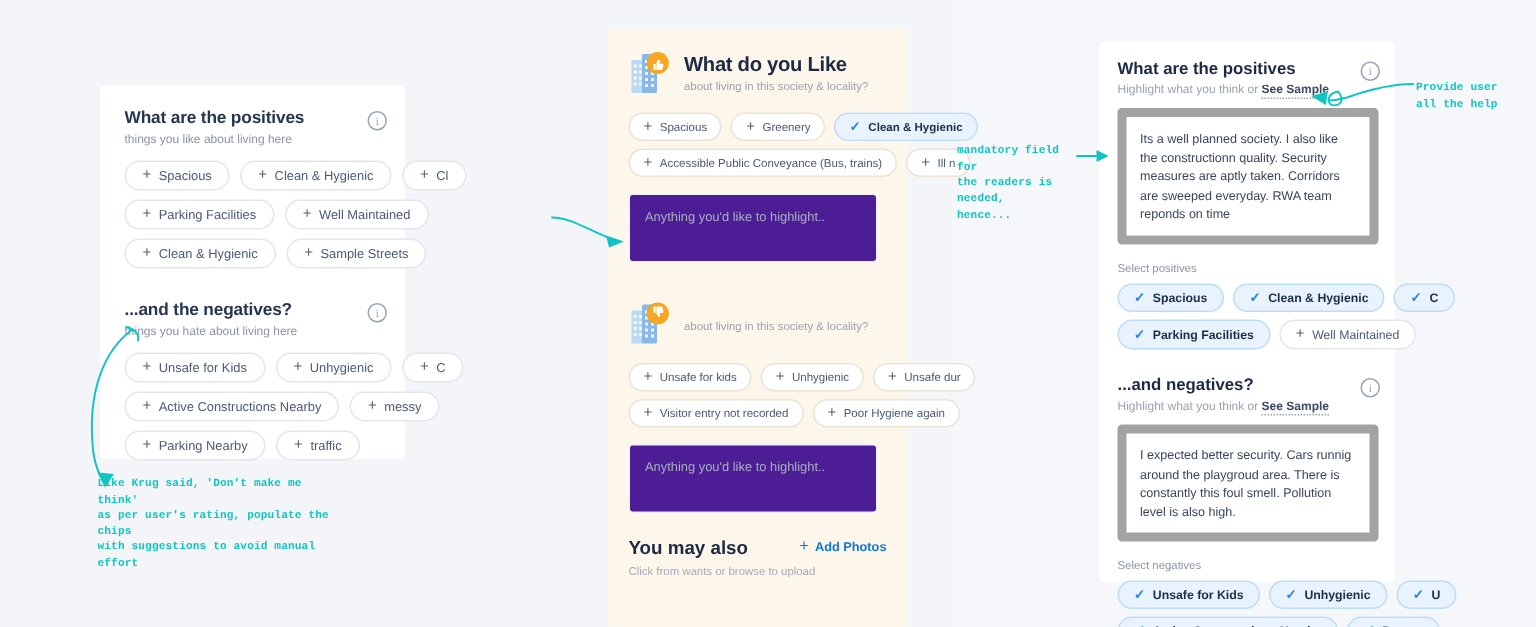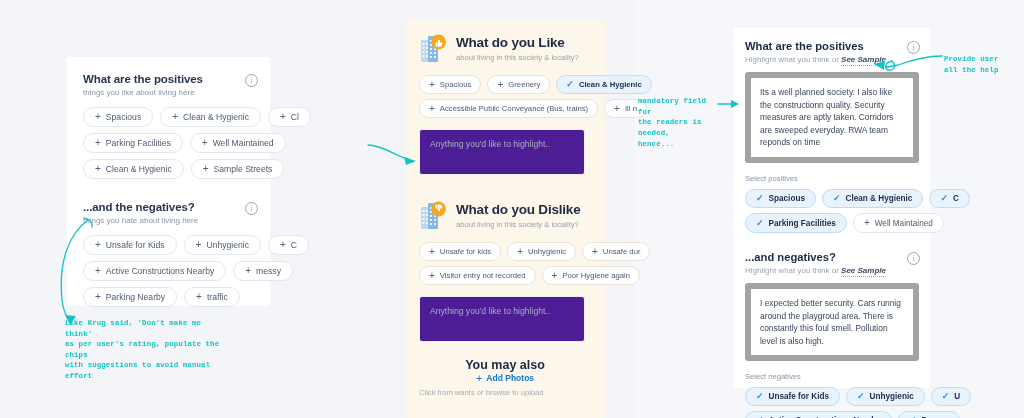--- a/index.html
+++ b/index.html
@@ -53,32 +53,32 @@
   .p2-sub{font-size:7.6px;color:#9aa2b3;margin-top:3px;}
   .p2-chips{display:flex;flex-wrap:wrap;gap:5px 6px;margin-top:11px;width:236px;}
   .p2-chips .chip{background:#fff;border-color:#eae3d6;font-size:7.7px;padding:3.5px 9px;}
   .p2-chips .chip.sel{background:#e8f3fd;border-color:#c3dff8;}
   .ta{
     margin-top:11px;width:166px;height:46px;background:#4c1d95;
     border:1px solid #eceff4;border-radius:3px;
     font-size:8.6px;color:#a9b0c0;padding:9px 10px;box-sizing:border-box;
   }
   .youmay{padding:16px 14px 0 14px;}
-  .ym-row{display:flex;align-items:center;justify-content:space-between;width:172px;flex-direction:column;}
+  .ym-row{display:flex;align-items:flex-start;justify-content:space-between;width:172px;}
   .ym-title{font-size:12.5px;font-weight:bold;color:#1d2a44;}
   .ym-add{font-size:8.5px;font-weight:bold;color:#1177d6;display:flex;align-items:center;gap:4px;}
   .ym-add .plus{font-size:11px;font-weight:400;}
   .ym-sub{font-size:7.6px;color:#a4abbb;margin-top:4px;}
 
   
   #panel3{left:733px;top:28px;width:197px;height:360px;background:#ffffff;border-radius:2px;}
   .p3-pad{padding:12px 0 0 12px;}
   .p3-title{font-size:11.2px;font-weight:bold;color:#1d2a44;}
   .p3-sub{font-size:8px;color:#9aa2b3;margin-top:3px;}
-  .p3-sub .sample{color:#3c4a63;font-weight:bold;border-bottom:1px dotted #9aa2b3;padding-bottom:1px;font-style:italic;}
+  .p3-sub .sample{color:#3c4a63;font-weight:bold;border-bottom:1px dotted #9aa2b3;padding-bottom:1px;}
   .p3-head{display:flex;align-items:flex-start;justify-content:space-between;padding-right:10px;}
   .p3-box{
     margin-top:8px;width:174px;background:#fff;border:6px solid #a3a3a3;border-radius:3px;
     padding:8px 9px;box-sizing:border-box;font-size:8.4px;line-height:1.5;color:#3a465e;
   }
   .p3-label{font-size:7.6px;color:#8b93a7;margin-top:11px;}
   .p3-chips{display:flex;flex-wrap:wrap;gap:5px 6px;margin-top:6px;width:230px;}
   .p3-chips .chip{font-size:8.2px;padding:4px 10px;}
 
   
@@ -264,21 +264,20 @@
               <rect x="11" y="18" width="2" height="2"></rect>
                 <rect x="15" y="18" width="2" height="2"></rect>
               <rect x="11" y="22" width="2" height="2"></rect>
                 <rect x="15" y="22" width="2" height="2"></rect>
             </g>
             <circle cx="19.5" cy="8" r="7.4" fill="#f5a623"></circle>
             <path d="M16.6 3.4h1.5v4.1h-1.5zM18.6 3.4h3.1c.5 0 .9.3 1 .8l.6 2.5c.1.5-.3.9-.8.9h-1.7l.3 1.6c.1.5-.2 1-.7 1.1-.3.1-.6-.1-.8-.3l-1-1.9V3.4z" fill="#fff"></path>
           </svg>
         </span>
         <div>
-          <div class="p2-title">What do you Dislike</div>
           <div class="p2-sub">about living in this society &amp; locality?</div>
         </div>
       </div>
       <div class="p2-chips">
         <span class="chip">
             <span class="plus">+</span>
             <span>Unsafe for kids</span>
           </span>
         <span class="chip">
             <span class="plus">+</span>

